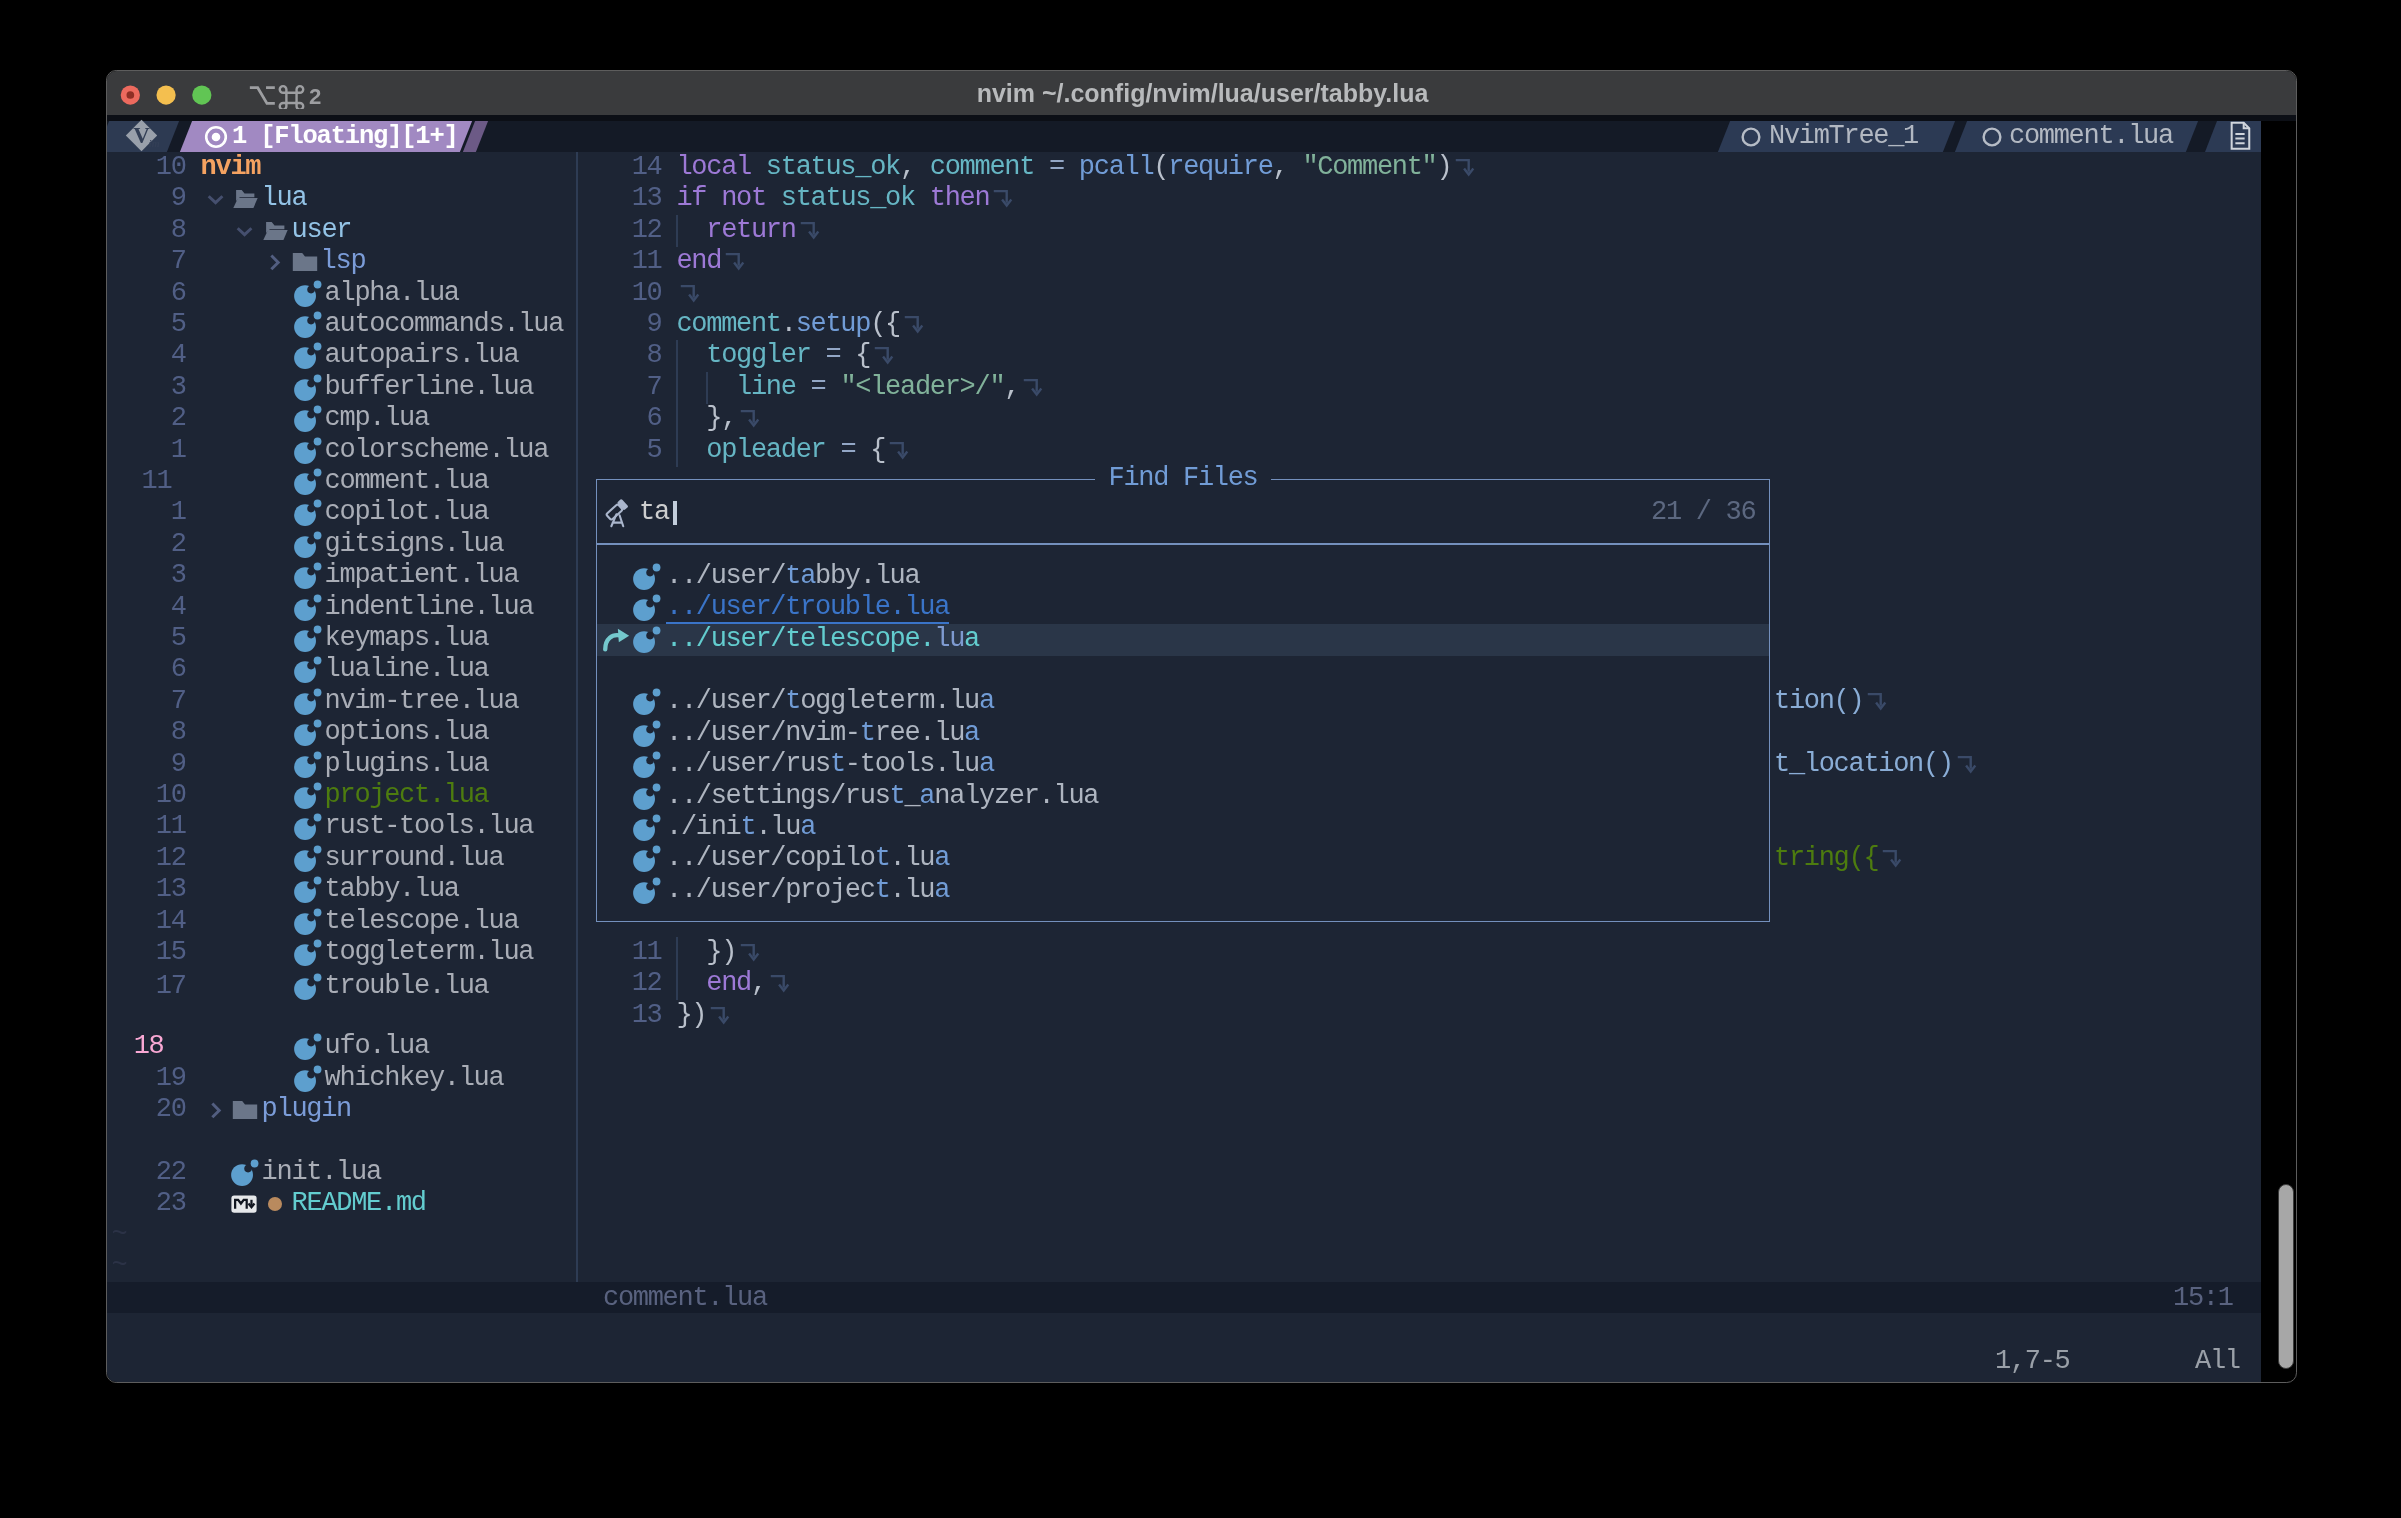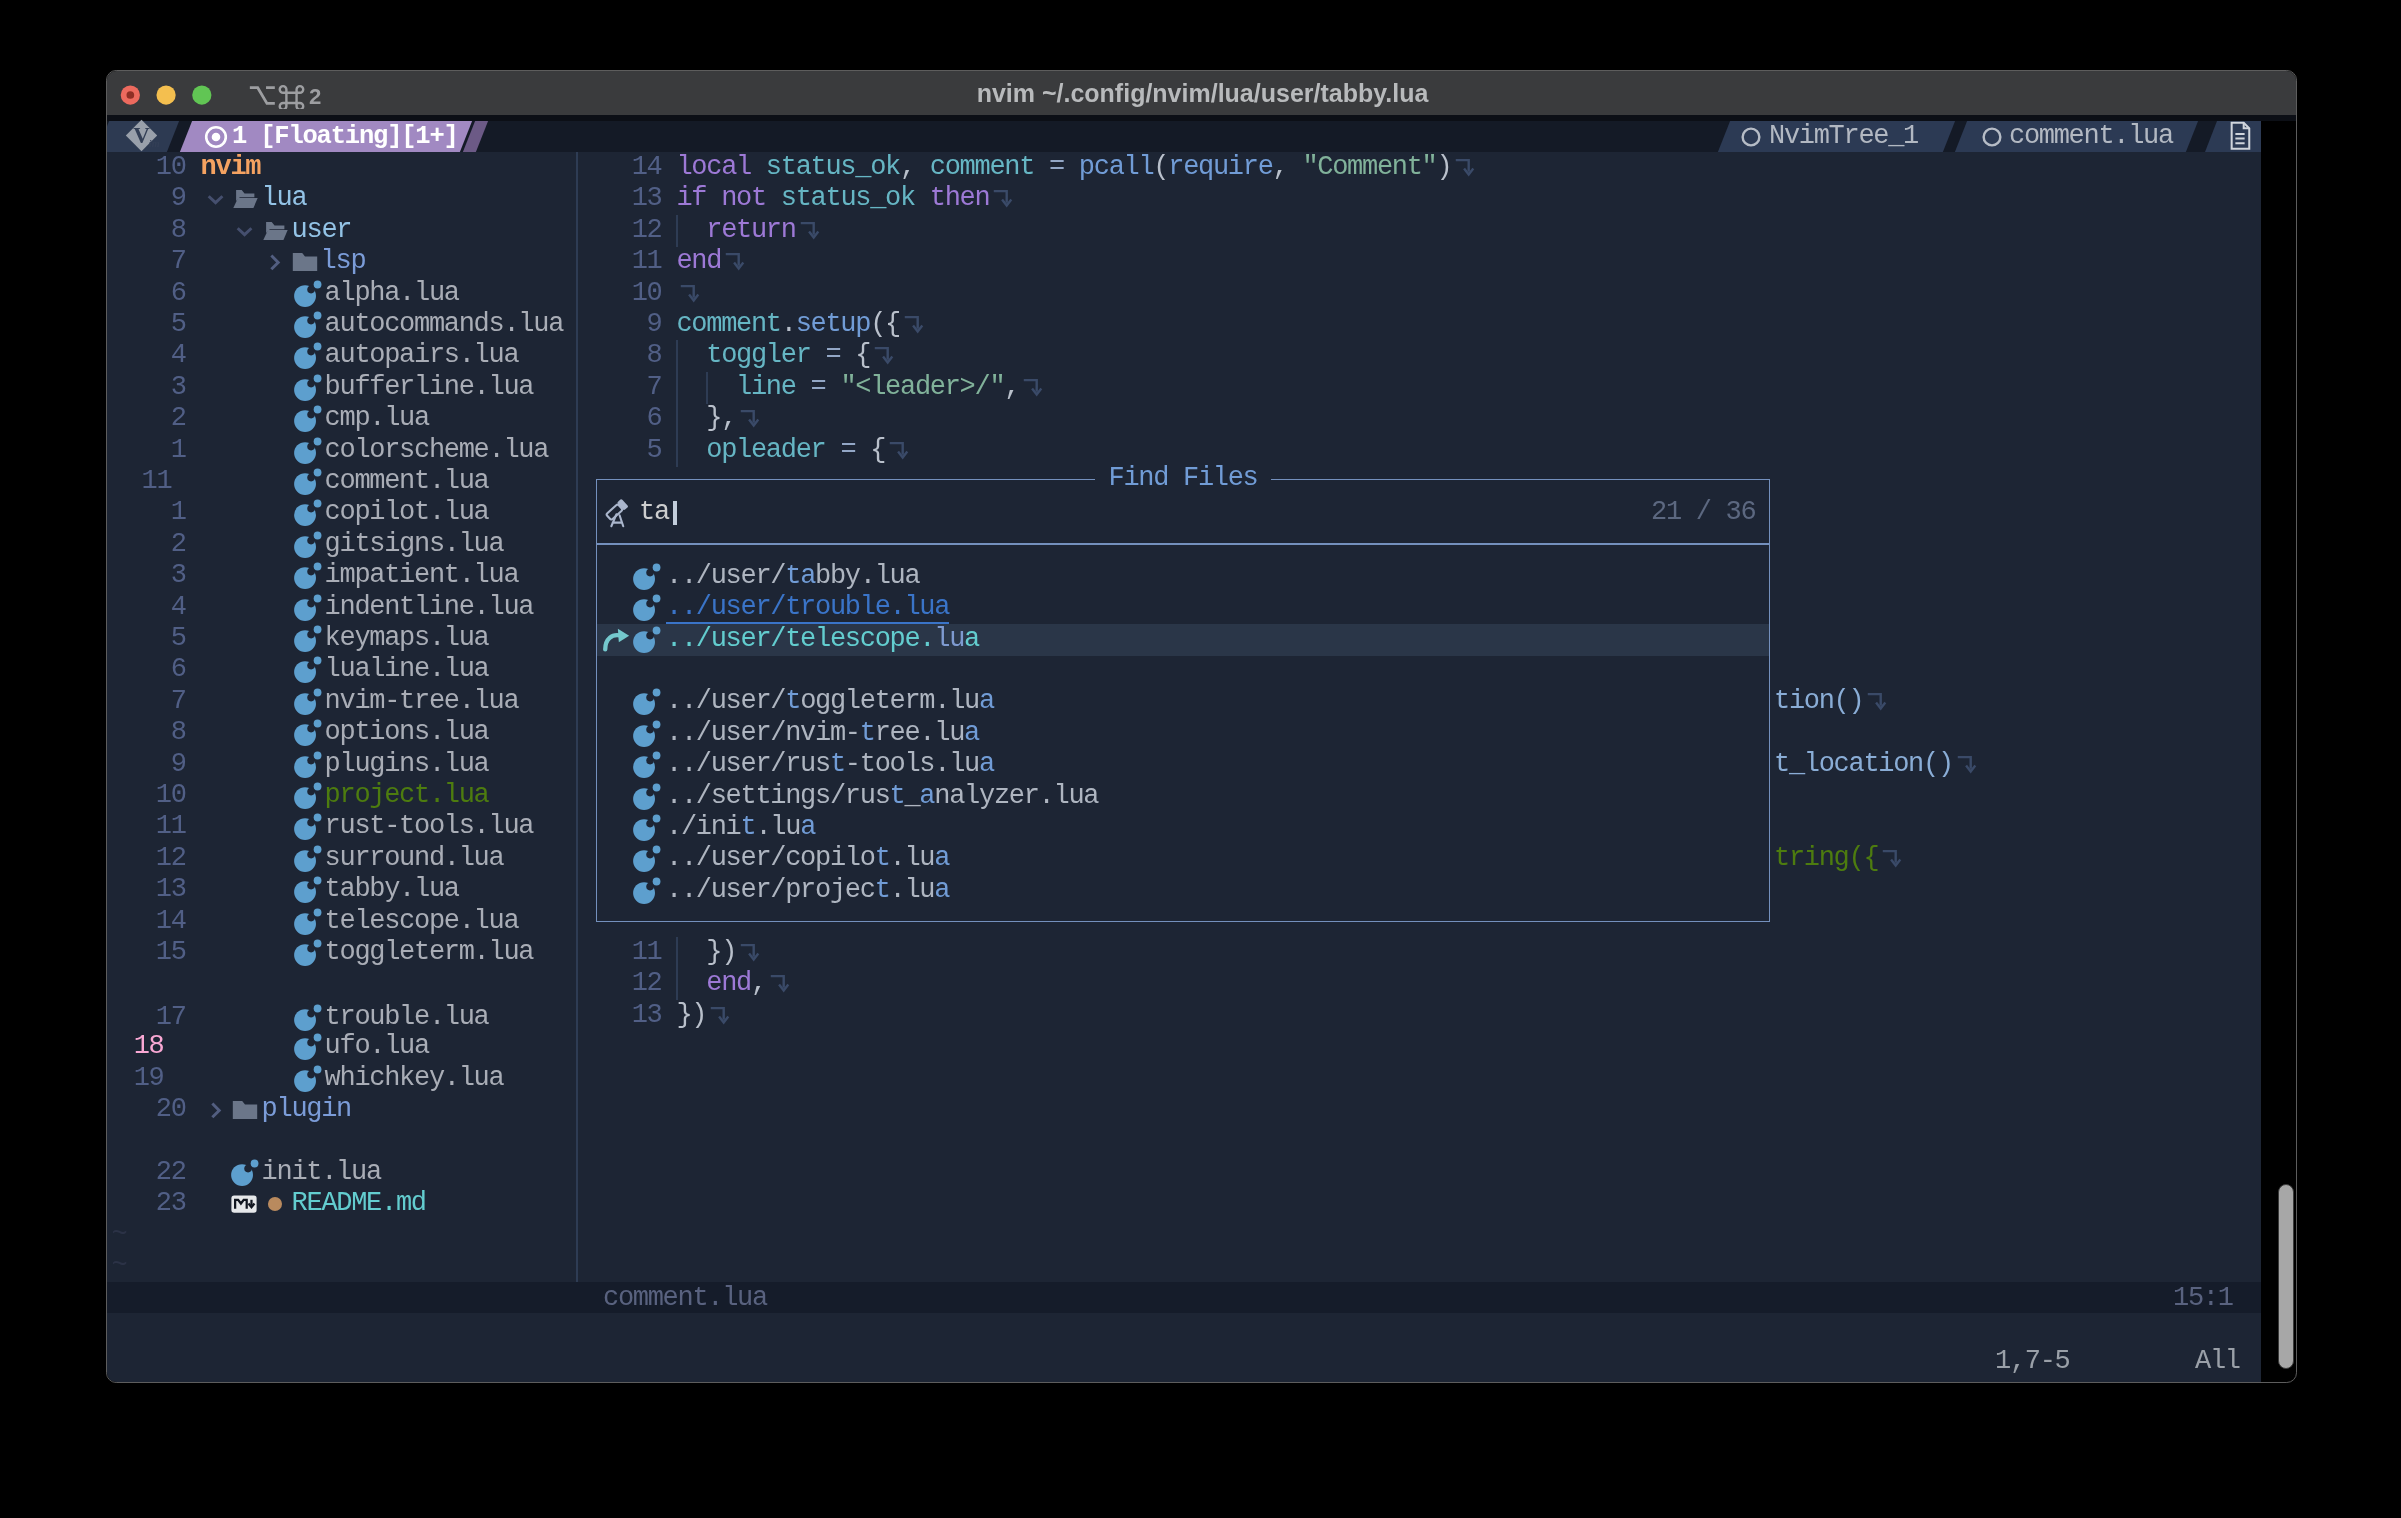--- a/index.html
+++ b/index.html
@@ -184,31 +184,31 @@
 <div class="row" style="left:4.6px;top:835px;width:463px"><span style="position:absolute;left:0;width:74px;text-align:right;color:#515f86">14</span><svg style="position:absolute;left:181px;top:0px" width="31.5" height="31.5" viewBox="0 0 34 34">
 <circle cx="13" cy="19.5" r="11.8" fill="#5d9fce"></circle>
         <circle cx="26.5" cy="7" r="4.2" fill="#5d9fce"></circle>
         <circle cx="19.5" cy="12.5" r="4.1" fill="#1d2534"></circle>
       </svg><span style="position:absolute;left:213px;color:#a9adb6">telescope.lua</span></div>
 <div class="row" style="left:4.6px;top:866px;width:463px"><span style="position:absolute;left:0;width:74px;text-align:right;color:#515f86">15</span><svg style="position:absolute;left:181px;top:0px" width="31.5" height="31.5" viewBox="0 0 34 34">
 <circle cx="13" cy="19.5" r="11.8" fill="#5d9fce"></circle>
         <circle cx="26.5" cy="7" r="4.2" fill="#5d9fce"></circle>
         <circle cx="19.5" cy="12.5" r="4.1" fill="#1d2534"></circle>
       </svg><span style="position:absolute;left:213px;color:#a9adb6">toggleterm.lua</span></div>
-<div class="row" style="left:4.6px;top:931px;width:463px"><span style="position:absolute;left:0;width:74px;text-align:right;color:#515f86">17</span><svg style="position:absolute;left:181px;top:0px" width="31.5" height="31.5" viewBox="0 0 34 34">
+<div class="row" style="left:4.6px;top:900px;width:463px"><span style="position:absolute;left:0;width:74px;text-align:right;color:#515f86">17</span><svg style="position:absolute;left:181px;top:0px" width="31.5" height="31.5" viewBox="0 0 34 34">
 <circle cx="13" cy="19.5" r="11.8" fill="#5d9fce"></circle>
         <circle cx="26.5" cy="7" r="4.2" fill="#5d9fce"></circle>
         <circle cx="19.5" cy="12.5" r="4.1" fill="#1d2534"></circle>
       </svg><span style="position:absolute;left:213px;color:#a9adb6">trouble.lua</span></div>
 <div class="row" style="left:4.6px;top:960px;width:463px"><span style="position:absolute;left:0;width:74px;text-align:center;color:#f9a8d4">18</span><svg style="position:absolute;left:181px;top:0px" width="31.5" height="31.5" viewBox="0 0 34 34">
 <circle cx="13" cy="19.5" r="11.8" fill="#5d9fce"></circle>
         <circle cx="26.5" cy="7" r="4.2" fill="#5d9fce"></circle>
         <circle cx="19.5" cy="12.5" r="4.1" fill="#1d2534"></circle>
       </svg><span style="position:absolute;left:213px;color:#a9adb6">ufo.lua</span></div>
-<div class="row" style="left:4.6px;top:992px;width:463px"><span style="position:absolute;left:0;width:74px;text-align:center;color:#515f86">19</span><svg style="position:absolute;left:181px;top:0px" width="31.5" height="31.5" viewBox="0 0 34 34">
+<div class="row" style="left:4.6px;top:992px;width:463px"><span style="position:absolute;left:0;width:74px;text-align:right;color:#515f86">19</span><svg style="position:absolute;left:181px;top:0px" width="31.5" height="31.5" viewBox="0 0 34 34">
 <circle cx="13" cy="19.5" r="11.8" fill="#5d9fce"></circle>
         <circle cx="26.5" cy="7" r="4.2" fill="#5d9fce"></circle>
         <circle cx="19.5" cy="12.5" r="4.1" fill="#1d2534"></circle>
       </svg><span style="position:absolute;left:213px;color:#a9adb6">whichkey.lua</span></div>
 <div class="row" style="left:4.6px;top:1023px;width:463px"><span style="position:absolute;left:0;width:74px;text-align:right;color:#515f86">20</span><svg style="position:absolute;left:93px;top:0.9px" width="22" height="30" viewBox="0 0 24 32">
         <path d="M8 9 l7.5 7.5 L8 24" fill="none" stroke="#525e80" stroke-width="3.2"></path>
       </svg><svg style="position:absolute;left:118px;top:0.9px" width="30" height="30" viewBox="0 0 32 32">
 <path d="M3 6.5 h10 l3 3.5 h13 v15.5 H3 z" fill="#6b7689"></path>
       </svg><span style="position:absolute;left:150px;color:#7b9cd8">plugin</span></div>
 <div class="row" style="left:4.6px;top:1086px;width:463px"><span style="position:absolute;left:0;width:74px;text-align:right;color:#515f86">22</span><svg style="position:absolute;left:118px;top:0px" width="31.5" height="31.5" viewBox="0 0 34 34">

